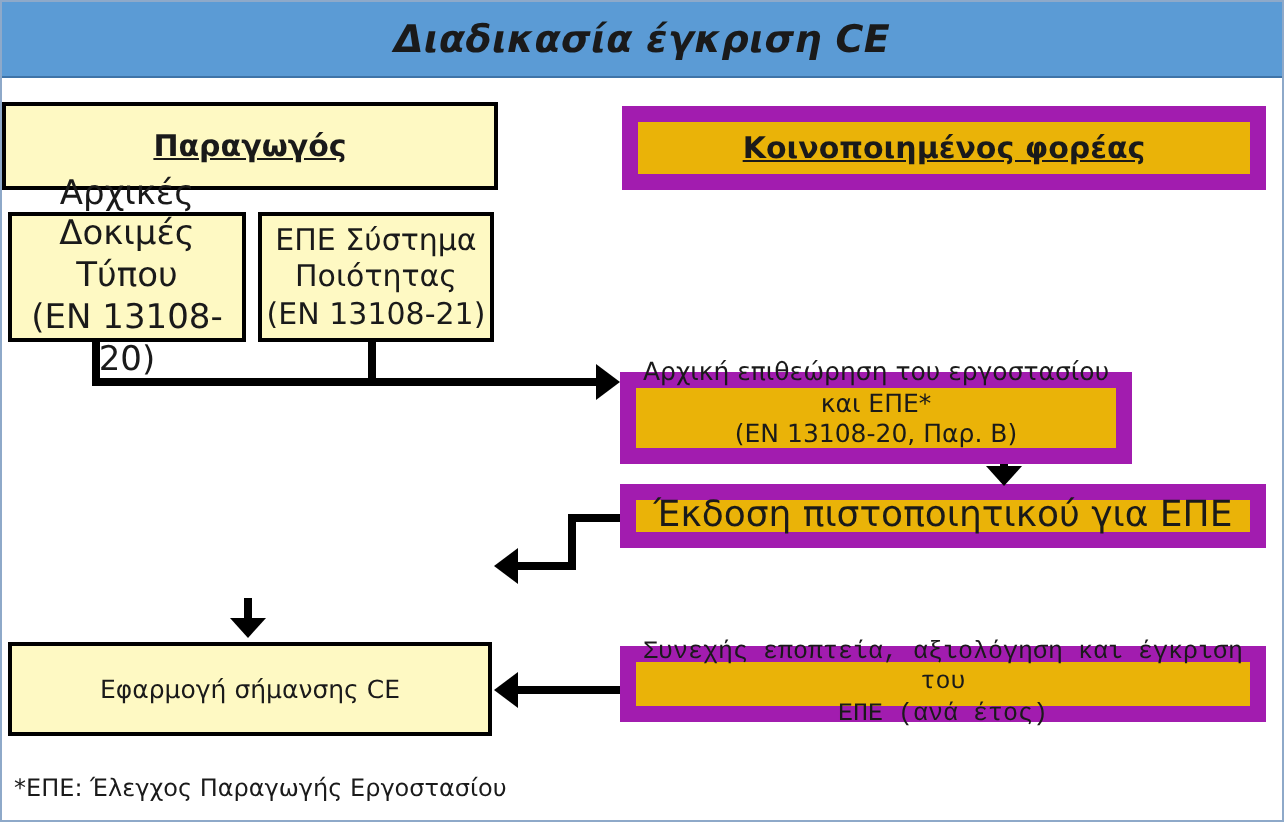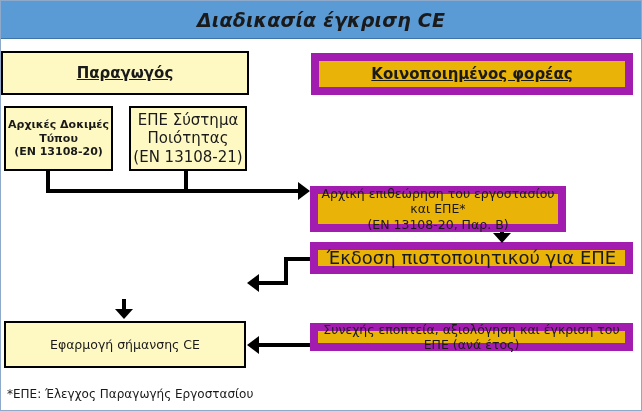--- a/index.html
+++ b/index.html
@@ -43,26 +43,26 @@
   }
   .gray{ background:#fef9c3; border:2px solid #000; }
   .blue{ background:#eab308; border:8px solid #a21caf; }
 
   .hdr{ font-weight:bold;font-size:15px;text-decoration:underline; }
 
   
   #box-producer   { left:0px;  top:50px;  width:248px; height:44px; font-size:15px;}
   #box-notified   { left:310px;top:52px;  width:322px; height:42px; font-size:15px;}
 
-  #box-itt        { left:3px;  top:105px; width:109px; height:65px; font-size:11px;font-weight:bold;}
+  #box-itt        { left:3px;  top:105px; width:119px; height:65px; font-size:17px;}
   #box-fpc        { left:128px;top:105px; width:118px; height:65px; font-size:15px;}
 
-  #box-initial    { left:309px;top:185px; width:256px; height:46px; font-size:12.5px;}
+  #box-initial    { left:309px;top:185px; width:256px; height:46px; font-size:12.5px;align-items:flex-end;}
   #box-cert       { left:309px;top:241px; width:323px; height:32px; font-size:18px;}
-  #box-surv       { left:309px;top:322px; width:323px; height:28px; font-size:12.5px;}
+  #box-surv       { left:309px;top:322px; width:323px; height:38px; font-size:12.5px;font-family:Liberation Mono, monospace;}
 
   #box-doc        { left:3px;  top:270px; width:242px; height:28px; font-size:12.5px;}
   #box-ce         { left:3px;  top:320px; width:242px; height:47px; font-size:12.5px;}
 
   .box .line2{display:block;}
 
   
   #footnote{
     position:absolute;left:6px;top:386px;
     font-size:12px;color:#1a1a1a;

